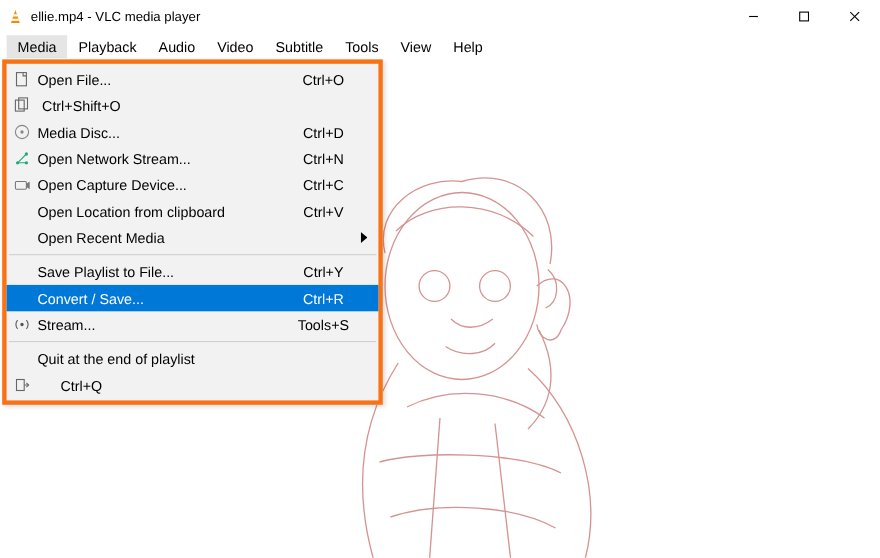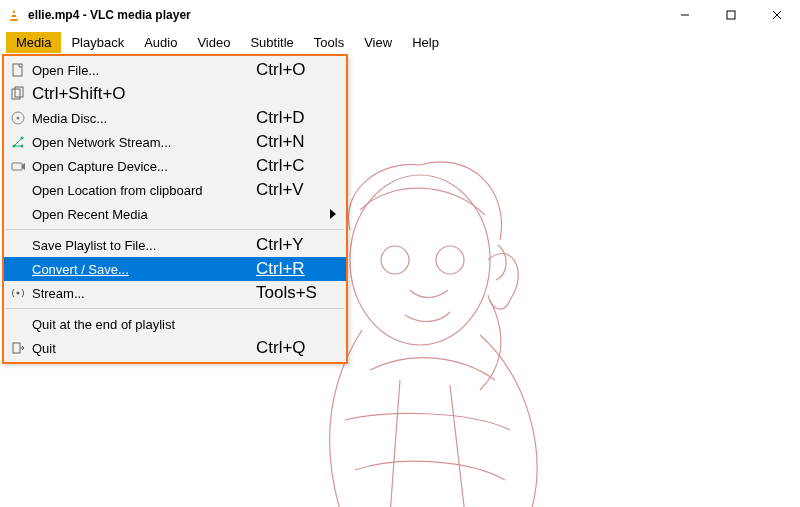--- a/index.html
+++ b/index.html
@@ -1,55 +1,55 @@
 <!DOCTYPE html>
 <html><head>
 <meta charset="utf-8">
 <style>
   * { margin: 0; padding: 0; box-sizing: border-box; font-family: "Segoe UI", Tahoma, sans-serif; }
   body { width: 800px; height: 507px; background: #fff; overflow: hidden; position: relative; }
 
   
-  .titlebar { height: 30px; display: flex; align-items: center; padding-left: 6px; font-weight: bold; }
+  .titlebar { height: 30px; display: flex; align-items: center; padding-left: 6px; }
   .titlebar .ticon { width: 16px; height: 16px; margin-right: 6px; }
   .titlebar .title { font-size: 12px; color: #000; flex: 1; }
   .winbtns { display: flex; }
   .winbtn { width: 46px; height: 30px; display: flex; align-items: center; justify-content: center; }
   .winbtn svg { stroke: #000; stroke-width: 1; fill: none; }
 
   
   .menubar { height: 24px; display: flex; align-items: center; padding: 0 6px; }
   .menubar .mitem { font-size: 13px; padding: 3px 10px; cursor: default; }
-  .menubar .mitem.open { background: #eab308; }
+  .menubar .mitem.open { background: #e5e5e5; }
 
   
   .dropdown {
     position: absolute;
     top: 54px;
     left: 2px;
     width: 346px;
     background: #f2f2f2;
-    border: 2px solid #f97316;
+    border: 4px solid #f97316;
     box-shadow: 2px 2px 4px rgba(0,0,0,0.15);
     z-index: 10;
     padding: 2px 0;
   }
   .drow {
     display: flex;
     align-items: center;
     height: 24px;
     font-size: 13px;
     color: #000;
     position: relative;
     padding-right: 10px;
   }
   .drow .dicon { width: 28px; display:flex; align-items:center; justify-content:center; }
   .drow .dlabel { flex: 1; white-space: nowrap; }
-  .drow .dsc   { color: #000; font-size: 17px; min-width: 80px; text-align: left; }
-  .drow.hi { background: #0078d7; color: #fff; text-decoration: underline; }
+  .drow .dsc   { color: #000; font-size: 13px; min-width: 80px; text-align: center; }
+  .drow.hi { background: #0078d7; color: #fff; }
   .drow.hi .dsc { color: #ffffff; }
   .dsep { height: 1px; background: #d0d0d0; margin: 3px 2px; }
   .drow .submenu-arrow { position: absolute; right: 10px; }
   .drow .submenu-arrow svg { fill: #000; }
 
   
   .sketch {
     position: absolute;
     top: 140px; left: 250px;
     width: 340px; height: 380px;
@@ -196,21 +196,20 @@
       <span class="dsc"></span>
     </div>
     <div class="drow">
       <span class="dicon">
         <svg width="16" height="16">
           <rect x="3" y="3" width="7" height="10" fill="none" stroke="#666"></rect>
           <line x1="10" y1="8" x2="14" y2="8" stroke="#666"></line>
           <polyline points="12,6 14,8 12,10" fill="none" stroke="#666"></polyline>
         </svg>
       </span>
-      <span class="dlabel">Quit</span>
       <span class="dsc">Ctrl+Q</span>
     </div>
   </div>
 
 <svg class="sketch" viewBox="0 0 340 380">
   <ellipse cx="170" cy="120" rx="70" ry="85"></ellipse>
   <path d="M100 90 C 90 50, 130 20, 170 25 C 220 10, 260 50, 250 100"></path>
   <path d="M110 70 C 140 40, 200 40, 235 75"></path>
   <path d="M238 120 C 260 100, 280 130, 260 160 C 255 175, 240 170, 238 155"></path>
   <path d="M240 160 C 260 200, 250 230, 230 250"></path>

